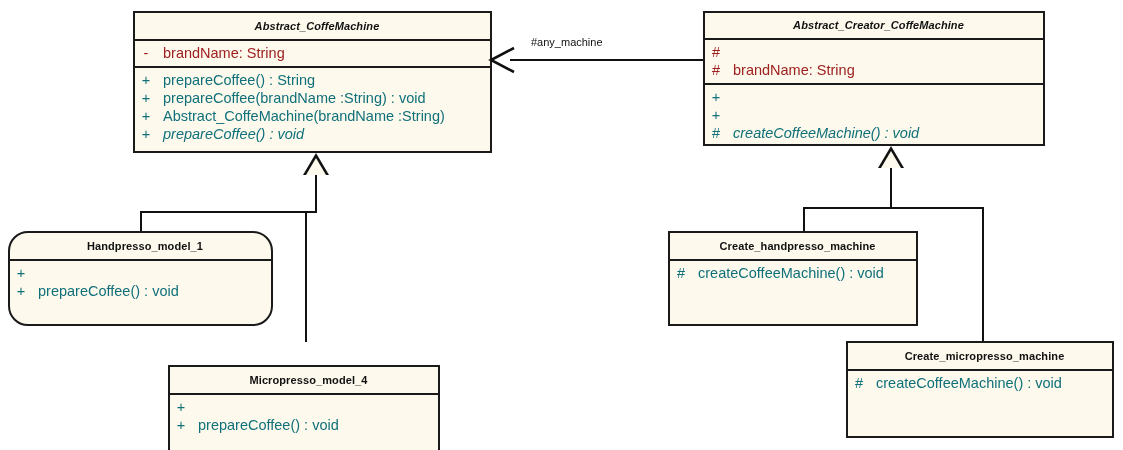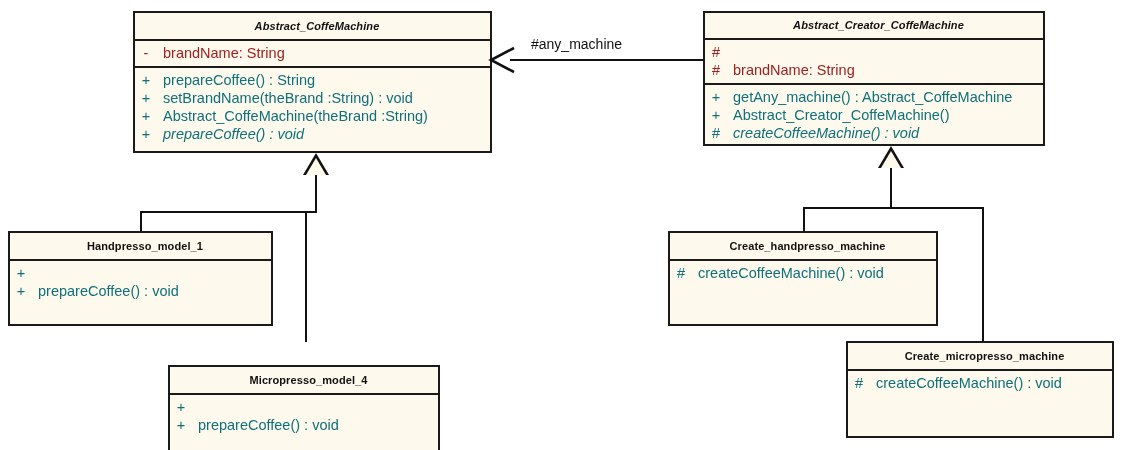--- a/index.html
+++ b/index.html
@@ -90,21 +90,21 @@
     border-bottom: 22px solid #111111;
   }
   .tri-up-inner {
     border-left: 10px solid transparent;
     border-right: 10px solid transparent;
     border-bottom: 17px solid #fdf9ec;
   }
 
   .assoc-label {
     position: absolute;
-    font-size: 14px;
+    font-size: 11px;
     color: #111111;
     white-space: nowrap;
   }
   .arrow-svg { position: absolute; }
 </style>
 </head>
 <body>
 
 <div id="canvas">
 
@@ -118,25 +118,25 @@
       </div>
     </div>
     <div class="uml-sep"></div>
     <div class="uml-compartment grow">
       <div class="uml-row meth">
         <span class="uml-vis">+</span>
         <span class="uml-text">prepareCoffee() : String</span>
       </div>
       <div class="uml-row meth">
         <span class="uml-vis">+</span>
-        <span class="uml-text">setBrandName(theBrand :String) : void</span>
-      </div>
-      <div class="uml-row meth">
-        <span class="uml-vis">+</span>
-        <span class="uml-text">Abstract_CoffeMachine(theBrand :String)</span>
+        <span class="uml-text">prepareCoffee(brandName :String) : void</span>
+      </div>
+      <div class="uml-row meth">
+        <span class="uml-vis">+</span>
+        <span class="uml-text">Abstract_CoffeMachine(brandName :String)</span>
       </div>
       <div class="uml-row meth abstract">
         <span class="uml-vis">+</span>
         <span class="uml-text">prepareCoffee() : void</span>
       </div>
     </div>
   </div>
 
   <div class="uml-class" style="left:703px; top:11px; width:342px; height:135px;justify-content:center;">
     <div class="uml-name abstract">Abstract_Creator_CoffeMachine</div>
@@ -147,25 +147,23 @@
       </div>
       <div class="uml-row attr">
         <span class="uml-vis">#</span>
         <span class="uml-text">brandName:  String</span>
       </div>
     </div>
     <div class="uml-sep"></div>
     <div class="uml-compartment grow">
       <div class="uml-row meth">
         <span class="uml-vis">+</span>
-        <span class="uml-text">getAny_machine() : Abstract_CoffeMachine</span>
-      </div>
-      <div class="uml-row meth">
-        <span class="uml-vis">+</span>
-        <span class="uml-text">Abstract_Creator_CoffeMachine()</span>
+      </div>
+      <div class="uml-row meth">
+        <span class="uml-vis">+</span>
       </div>
       <div class="uml-row meth abstract">
         <span class="uml-vis">#</span>
         <span class="uml-text">createCoffeeMachine() : void</span>
       </div>
     </div>
   </div>
 
   <div class="line hline" style="left:510px; top:59px; width:193px;"></div>
   <svg class="arrow-svg" width="28" height="28" viewBox="0 0 28 28" style="left:488px; top:46px;">
@@ -177,21 +175,21 @@
   <div class="tri tri-up-inner" style="left:306px; top:158px;"></div>
 
   <div class="line vline" style="left:315px; top:175px; height:37px;"></div>
 
   <div class="line hline" style="left:140px; top:211px; width:177px;"></div>
 
   <div class="line vline" style="left:140px; top:211px; height:21px;"></div>
 
   <div class="line vline" style="left:305px; top:211px; height:131px;"></div>
 
-  <div class="uml-class" style="left:8px; top:231px; width:265px; height:95px;">
+  <div class="uml-class" style="left:8px; top:231px; width:265px; height:95px;border-radius:20px;">
     <div class="uml-name">Handpresso_model_1</div>
     <div class="uml-sep"></div>
     <div class="uml-compartment grow">
       <div class="uml-row meth">
         <span class="uml-vis">+</span>
       </div>
       <div class="uml-row meth">
         <span class="uml-vis">+</span>
         <span class="uml-text">prepareCoffee() : void</span>
       </div>
@@ -212,21 +210,21 @@
     </div>
   </div>
 
   <div class="tri tri-up-outer" style="left:878px; top:146px;"></div>
   <div class="tri tri-up-inner" style="left:881px; top:151px;"></div>
   <div class="line vline" style="left:890px; top:168px; height:40px;"></div>
   <div class="line hline" style="left:803px; top:207px; width:181px;"></div>
   <div class="line vline" style="left:803px; top:207px; height:25px;"></div>
   <div class="line vline" style="left:982px; top:207px; height:135px;"></div>
 
-  <div class="uml-class" style="left:668px; top:231px; width:270px; height:95px;">
+  <div class="uml-class" style="left:668px; top:231px; width:250px; height:95px;">
     <div class="uml-name">Create_handpresso_machine</div>
     <div class="uml-sep"></div>
     <div class="uml-compartment grow">
       <div class="uml-row meth">
         <span class="uml-vis">#</span>
         <span class="uml-text">createCoffeeMachine() : void</span>
       </div>
     </div>
   </div>
 

